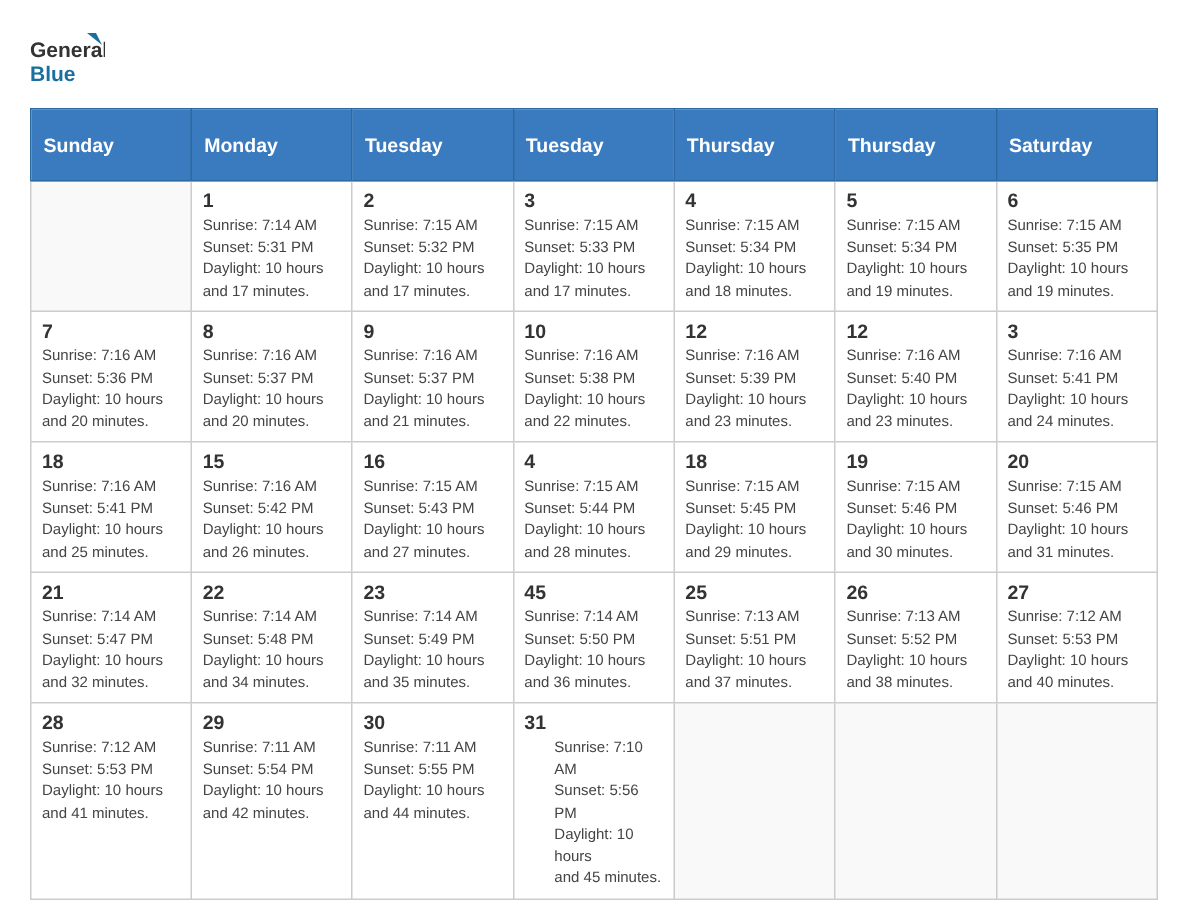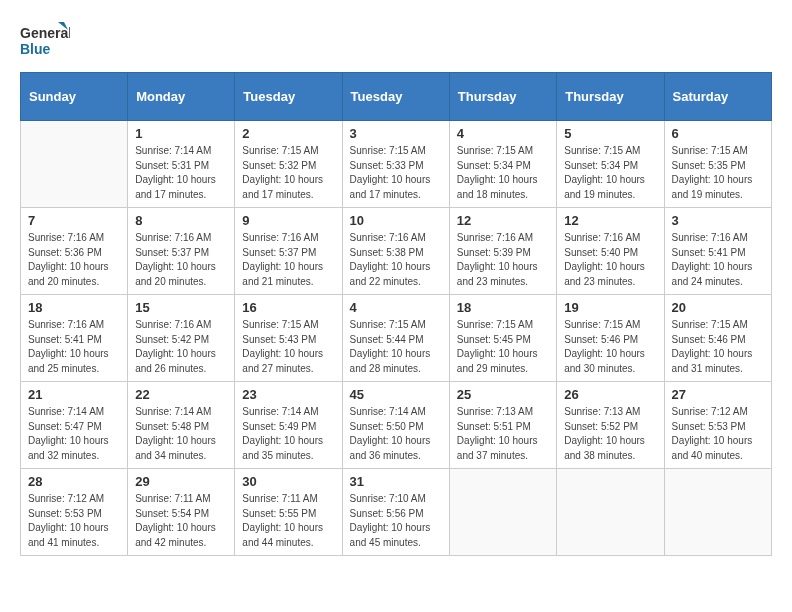--- a/index.html
+++ b/index.html
@@ -321,21 +321,21 @@
           </td>
           <td>
             <span class="day-number">30</span>
             <div class="day-info" style="white-space: pre-line;">Sunrise: 7:11 AM
 Sunset: 5:55 PM
 Daylight: 10 hours
 and 44 minutes.</div>
           </td>
           <td>
             <span class="day-number">31</span>
-            <div class="day-info" style="white-space: pre-line;">Sunrise: 7:10 AM
+            <div class="day-info" style="white-space: pre-line; margin-left: 20px;">Sunrise: 7:10 AM
 Sunset: 5:56 PM
 Daylight: 10 hours
 and 45 minutes.</div>
           </td>
           <td class="empty"></td>
           <td class="empty"></td>
           <td class="empty"></td>
         </tr>
       </tbody>
   </table>

